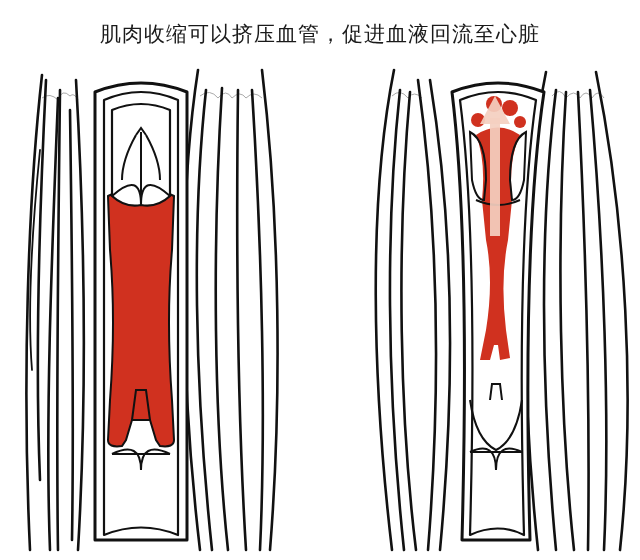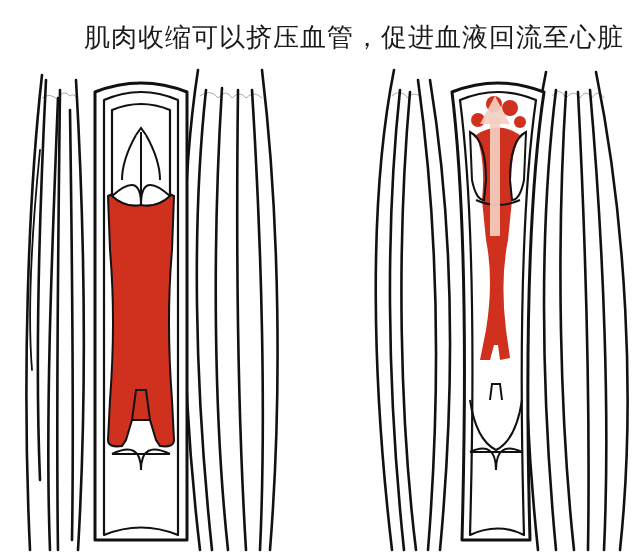--- a/index.html
+++ b/index.html
@@ -1,19 +1,19 @@
 <!DOCTYPE html>
 <html><head>
   <meta charset="utf-8">
   <style>
     html, body { margin: 0; padding: 0; background: #ffffff; }
     body { width: 640px; height: 560px; overflow: hidden; position: relative; font-family: "DejaVu Sans", sans-serif; }
     .caption {
-      position: absolute; left: 84px; top: 20px; width: 540px;
-      font-size: 26px; color: #1a1a1a; letter-spacing: 1px; white-space: nowrap;
+      position: absolute; left: 100px; top: 20px; width: 540px;
+      font-size: 21px; color: #1a1a1a; letter-spacing: 1px; white-space: nowrap;
       font-family: "DejaVu Sans", sans-serif;
     }
     svg.art { position: absolute; left: 0; top: 0; }
     .m { fill: none; stroke: #111; stroke-width: 2.6; stroke-linecap: round; }
     .mt { fill: none; stroke: #111; stroke-width: 1.8; stroke-linecap: round; }
     .tend { fill: none; stroke: #aaa; stroke-width: 1; }
     .wall { fill: #ffffff; stroke: #111; stroke-width: 3; stroke-linejoin: round; }
     .inner { fill: #ffffff; stroke: #111; stroke-width: 2.2; stroke-linejoin: round; }
     .cusp { fill: none; stroke: #111; stroke-width: 2; }
   </style>

